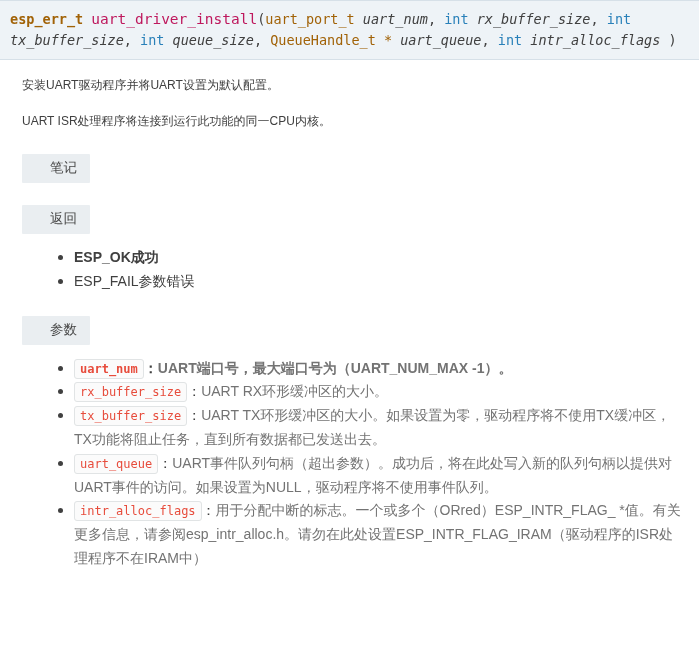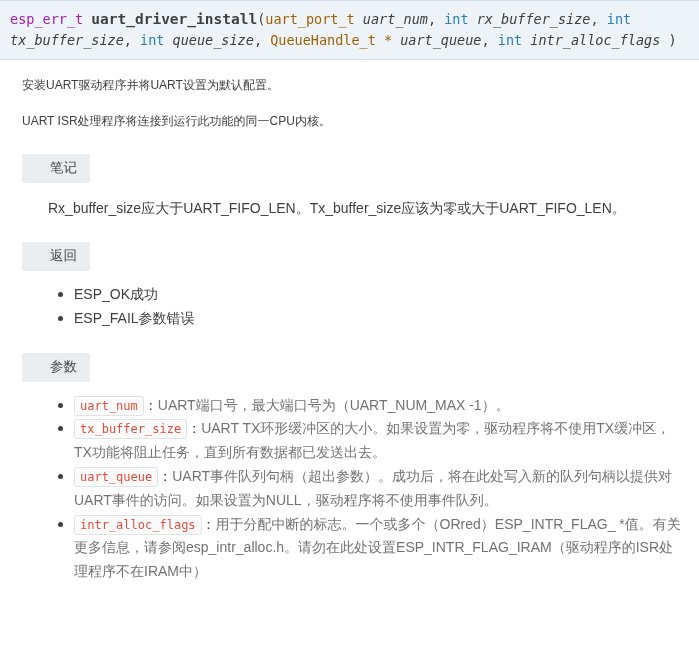--- a/index.html
+++ b/index.html
@@ -21,26 +21,26 @@
     background: #eef3f7;
     border-top: 1px solid #d6e0e8;
     border-bottom: 1px solid #d6e0e8;
     padding: 7px 10px 8px 10px;
     line-height: 1.55;
     font-family: "DejaVu Sans Mono", monospace;
     font-size: 13.5px;
     color: #2980b9;
   }
   .sig .rettype {
-    color: #a21caf;
-    font-weight: normal;
+    color: #a16207;
+    font-weight: bold;
   }
   .sig .fname {
-    color: #404040;
-    font-weight: bold;
+    color: #be185d;
+    font-weight: normal;
     font-size: 14.5px;
   }
   .sig .punct {
     color: #404040;
   }
   .sig .ptype {
     color: #a16207;
   }
   .sig .kw {
     color: #2980b9;
@@ -85,20 +85,21 @@
     list-style: none;
   }
   ul.blist > li {
     position: relative;
     line-height: 1.7;
     font-size: 14px;
     color: #404040;
   }
   ul.blist > li:first-child {
     margin-top: 12px;
+    font-weight: bold;
   }
   ul.blist > li::before {
     content: "";
     position: absolute;
     left: -16px;
     top: 9px;
     width: 5px;
     height: 5px;
     border-radius: 50%;
     background: #404040;
@@ -136,38 +137,40 @@
   <span class="punct">)</span>
 </div>
 
 <div class="body">
 
   <p class="para">安装UART驱动程序并将UART设置为默认配置。</p>
   <p class="para">UART ISR处理程序将连接到运行此功能的同一CPU内核。</p>
 
   <div class="admon">
     <div class="admon-title">笔记</div>
-    <div class="admon-body">Rx_buffer_size应大于UART_FIFO_LEN。Tx_buffer_size应该为零或大于UART_FIFO_LEN。</div>
   </div>
 
   <div class="admon">
     <div class="admon-title">返回</div>
     <ul class="blist">
       <li><span>ESP_OK成功</span></li>
       <li><span>ESP_FAIL参数错误</span></li>
     </ul>
   </div>
 
   <div class="admon">
     <div class="admon-title">参数</div>
     <ul class="blist">
       <li>
         <code class="lit">uart_num</code><span class="sep">：</span><span class="param-text">UART端口号，最大端口号为（UART_NUM_MAX -1）。</span>
       </li>
       <li>
+        <code class="lit">rx_buffer_size</code><span class="sep">：</span><span class="param-text">UART RX环形缓冲区的大小。</span>
+      </li>
+      <li>
         <code class="lit">tx_buffer_size</code><span class="sep">：</span><span class="param-text">UART TX环形缓冲区的大小。如果设置为零，驱动程序将不使用TX缓冲区，TX功能将阻止任务，直到所有数据都已发送出去。</span>
       </li>
       <li>
         <code class="lit">uart_queue</code><span class="sep">：</span><span class="param-text">UART事件队列句柄（超出参数）。成功后，将在此处写入新的队列句柄以提供对UART事件的访问。如果设置为NULL，驱动程序将不使用事件队列。</span>
       </li>
       <li>
         <code class="lit">intr_alloc_flags</code><span class="sep">：</span><span class="param-text">用于分配中断的标志。一个或多个（ORred）ESP_INTR_FLAG_ *值。有关更多信息，请参阅esp_intr_alloc.h。请勿在此处设置ESP_INTR_FLAG_IRAM（驱动程序的ISR处理程序不在IRAM中）</span>
       </li>
     </ul>
   </div>

